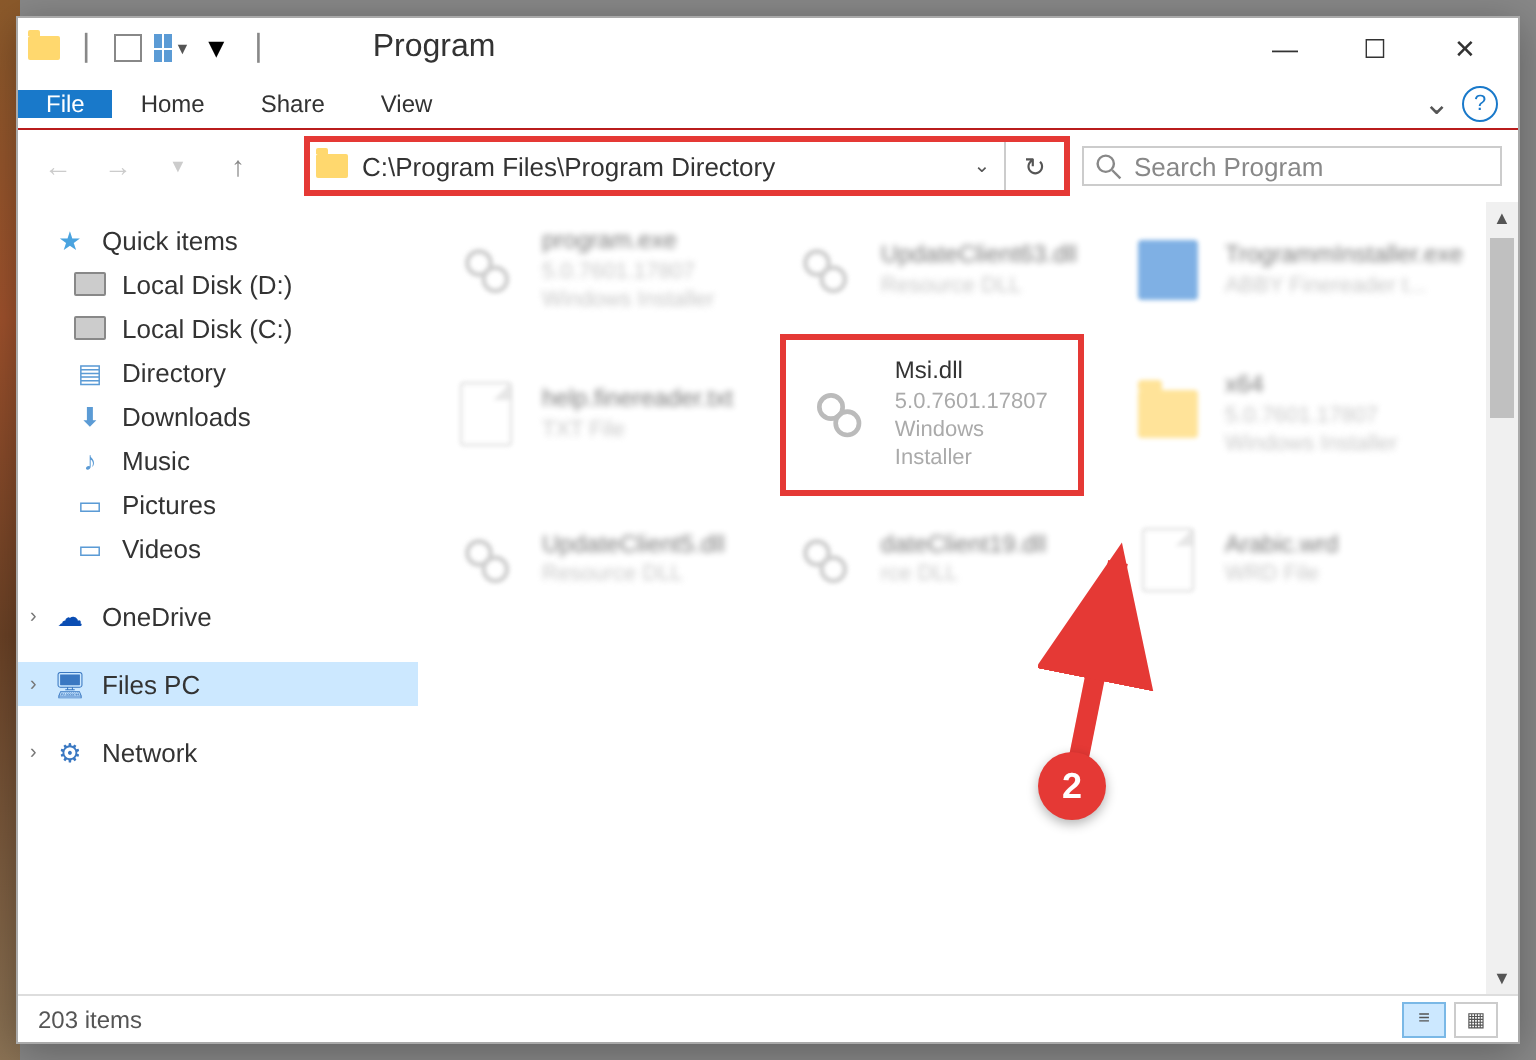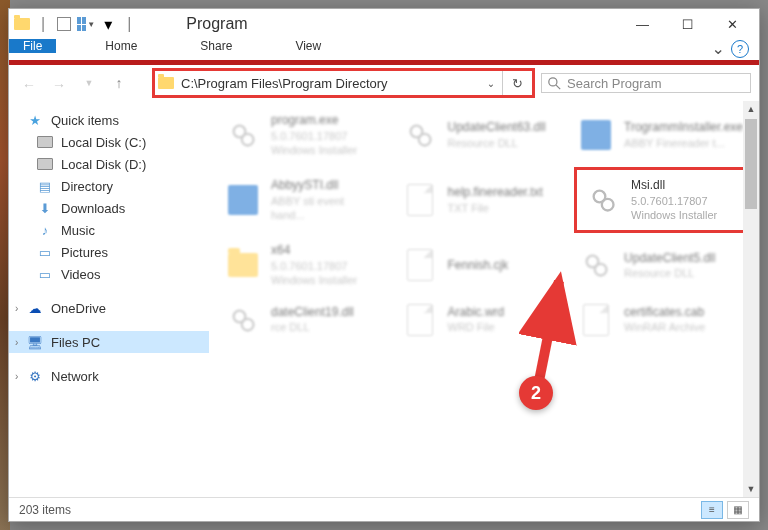--- a/index.html
+++ b/index.html
@@ -14,21 +14,21 @@
 .folder-small::before { content: ''; position: absolute; top: -3px; left: 0; width: 6px; height: 3px; background: #ffd86e; border-radius: 1px 1px 0 0; }
 .checkbox-icon { width: 14px; height: 14px; border: 1px solid #888; }
 .grid-icon { width: 14px; height: 14px; display: grid; grid-template: 1fr 1fr / 1fr 1fr; gap: 1px; }
 .grid-icon span { background: #5b9bd5; }
 .dropdown-arrow { font-size: 8px; color: #555; margin-left: 1px; }
 .title-sep { color: #888; margin: 0 6px; }
 .title-text { font-size: 16px; color: #333; margin-left: 45px; }
 .window-controls { margin-left: auto; display: flex; }
 .win-btn { width: 45px; height: 30px; display: flex; align-items: center; justify-content: center; font-size: 13px; color: #333; }
 
-.ribbon-tabs { height: 26px; display: flex; align-items: flex-start; border-bottom: 5px solid #b91c1c; gap: 35px; }
+.ribbon-tabs { height: 26px; display: flex; align-items: center; border-bottom: 1px solid #b91c1c; }
 .ribbon-tab { padding: 0 14px; font-size: 12px; display: flex; align-items: center; color: #333; }
 .ribbon-tab.file { background: #1979ca; color: #fff; }
 .ribbon-expand { margin-left: auto; padding: 0 10px; display: flex; align-items: center; color: #555; }
 .help-icon { width: 18px; height: 18px; border: 1px solid #1979ca; border-radius: 50%; color: #1979ca; font-size: 11px; display: flex; align-items: center; justify-content: center; margin-left: 6px; }
 
 .nav-row { height: 36px; display: flex; align-items: center; padding: 4px 8px; gap: 6px; }
 .nav-btn { width: 24px; height: 24px; display: flex; align-items: center; justify-content: center; color: #888; font-size: 14px; }
 .nav-btn.dis { color: #ccc; }
 .addr-wrap { flex: 1; display: flex; align-items: center; border: 3px solid #e53935; height: 30px; background: #fff; margin-left: 15px; }
 .addr-icon { width: 22px; display: flex; justify-content: center; }
@@ -41,21 +41,21 @@
 .body-area { flex: 1; display: flex; overflow: hidden; position: relative; }
 .nav-pane { width: 200px; padding: 8px 0; font-size: 13px; overflow: hidden; }
 .nav-group { margin-bottom: 12px; }
 .nav-item { display: flex; align-items: center; padding: 3px 8px 3px 28px; gap: 8px; color: #333; position: relative; }
 .nav-item.top { padding-left: 18px; font-weight: 400; }
 .nav-item.sel { background: #cce8ff; }
 .nav-item .exp { position: absolute; left: 6px; font-size: 10px; color: #777; }
 .nav-icon { width: 16px; height: 16px; display: flex; align-items: center; justify-content: center; flex-shrink: 0; }
 
 .content { flex: 1; padding: 8px 12px; position: relative; overflow: hidden; }
-.file-grid { display: grid; grid-template-columns: 1fr 1fr 1fr; gap: 6px 20px; }
+.file-grid { display: grid; grid-template-columns: 1fr 1fr 1fr 1fr; gap: 6px 20px; }
 .file-item { display: flex; align-items: center; gap: 10px; padding: 4px; position: relative; }
 .file-item.hl { border: 3px solid #e53935; padding: 8px; }
 .file-icon { width: 36px; height: 36px; flex-shrink: 0; display: flex; align-items: center; justify-content: center; }
 .file-meta { display: flex; flex-direction: column; font-size: 12px; line-height: 1.3; }
 .file-name { color: #333; }
 .file-sub { color: #aaa; font-size: 11px; }
 .blur .file-name, .blur .file-sub { filter: blur(1.5px); opacity: 0.65; }
 .blur .file-icon { filter: blur(1px); opacity: 0.7; }
 
 .scrollbar { position: absolute; right: 0; top: 0; width: 16px; height: 100%; background: #f0f0f0; }
@@ -152,27 +152,27 @@
     <div class="nav-pane">
       <div class="nav-group">
         <div class="nav-item top">
           <span class="nav-icon" style="color:#4aa3df;">★</span>
           <span>Quick items</span>
         </div>
         <div class="nav-item">
             <span class="nav-icon">
               <span class="disk-icon"></span>
             </span>
-            <span>Local Disk (C:)</span>
+            <span>Local Disk (D:)</span>
           </div>
         <div class="nav-item">
             <span class="nav-icon">
               <span class="disk-icon"></span>
             </span>
-            <span>Local Disk (D:)</span>
+            <span>Local Disk (C:)</span>
           </div>
         <div class="nav-item">
             <span class="nav-icon" style="color:#5b9bd5;">▤</span>
             <span>Directory</span>
           </div>
         <div class="nav-item">
             <span class="nav-icon" style="color:#5b9bd5;">⬇</span>
             <span>Downloads</span>
           </div>
         <div class="nav-item">

